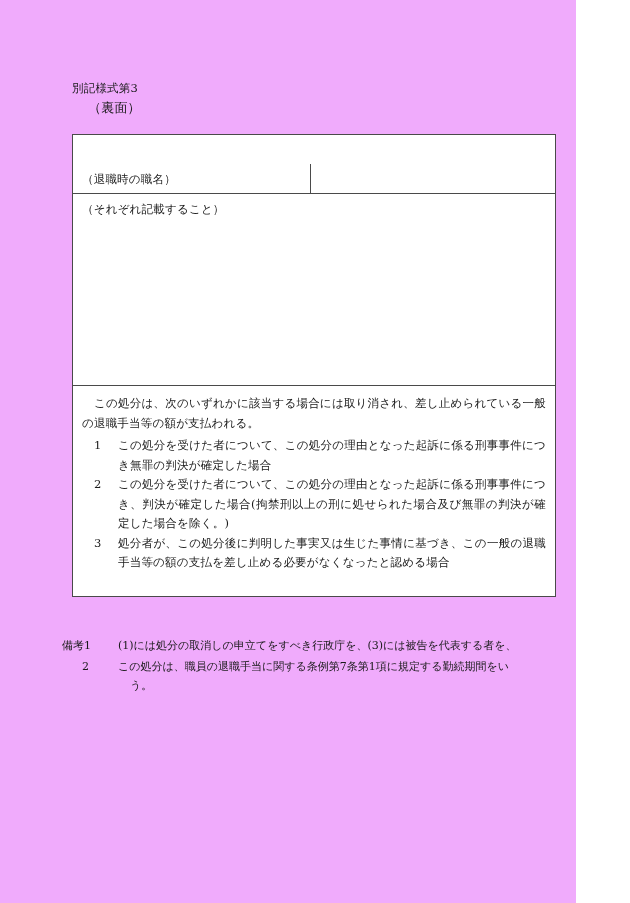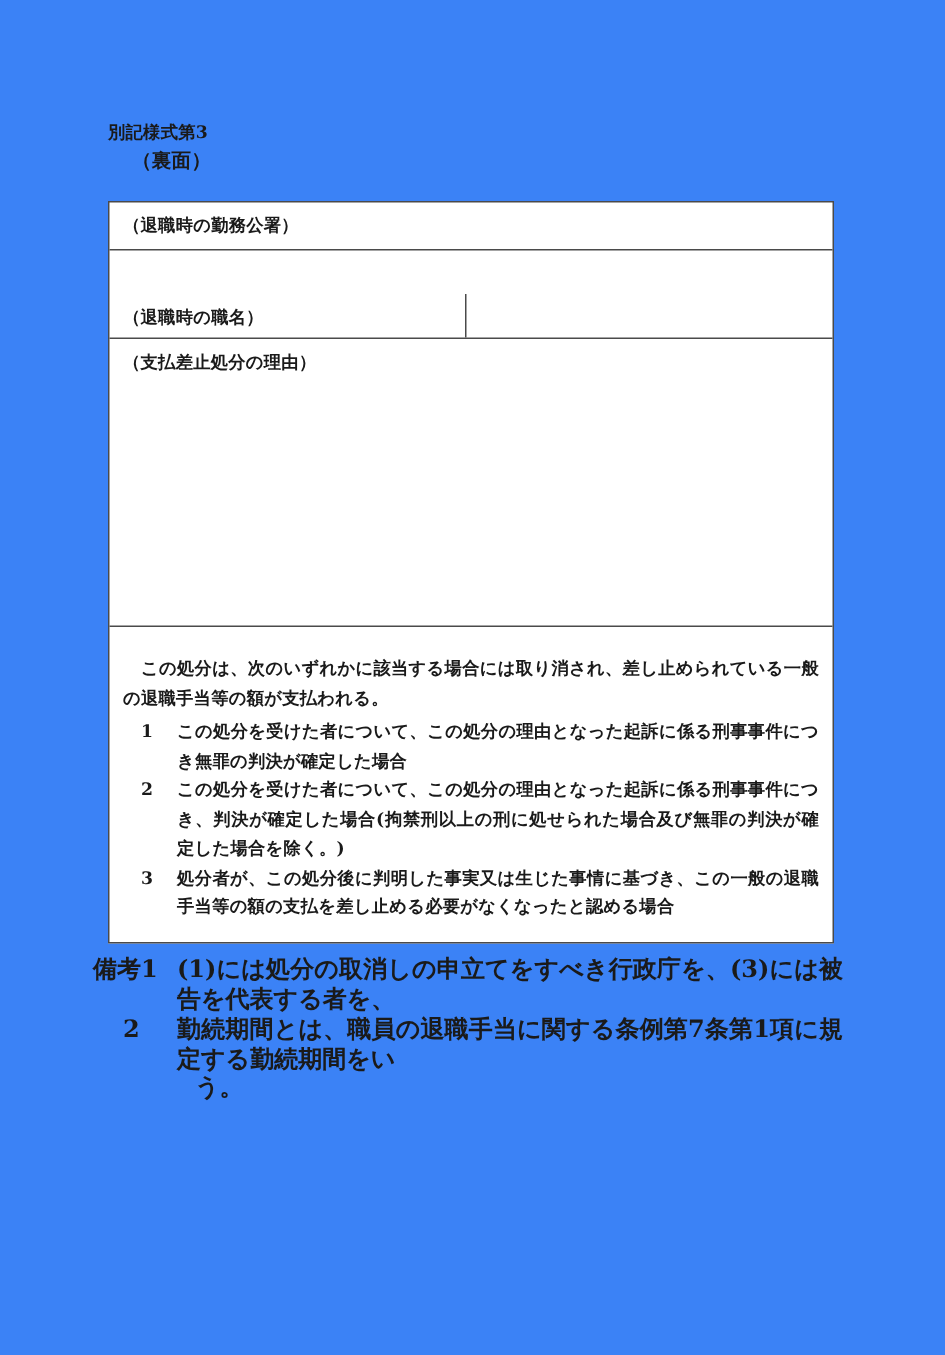--- a/index.html
+++ b/index.html
@@ -12,25 +12,24 @@
     width: 630px;
     height: 903px;
     position: relative;
     font-family: "DejaVu Serif", "Liberation Serif", serif;
     color: #1a1a1a;
     overflow: hidden;
   }
   .page {
     position: absolute;
     left: 0; top: 0;
-    width: 630px;
+    width: 576px;
     height: 903px;
-    background: #3b82f6;
-    box-sizing: border-box;
-    font-weight: bold;
+    background: #f0abfc;
+    box-sizing: border-box;
   }
 
   
   .doc-header {
     position: absolute;
     left: 72px;
     top: 78px;
     width: 300px;
   }
   .doc-header .form-no {
@@ -110,21 +109,21 @@
   .row-cancel { height: 210px; }
   .row-cancel .cell { width: 100%; }
 
   .cancel-title {
     font-size: 11.5px;
     line-height: 19px;
   }
   .cancel-lead {
     font-size: 11.5px;
     line-height: 19.5px;
-    margin-top: 12px;
+    margin-top: 2px;
     text-align: justify;
     text-justify: inter-ideograph;
   }
   .cancel-lead .indent { padding-left: 12px; }
 
   ol.cancel-list {
     list-style: none;
     margin: 3px 0 0 0;
     padding: 0;
   }
@@ -150,21 +149,21 @@
 
   
   .remarks {
     position: absolute;
     left: 62px;
     top: 636px;
     width: 500px;
   }
   .remark-item {
     display: flex;
-    font-size: 16px;
+    font-size: 11px;
     line-height: 19.5px;
     margin-bottom: 1px;
   }
   .remark-label {
     flex: 0 0 auto;
     white-space: nowrap;
   }
   .remark-label.lbl-first { width: 56px; }
   .remark-label.lbl-second { width: 56px; padding-left: 20px; box-sizing: border-box; }
   .remark-body {
@@ -182,33 +181,30 @@
 
 <div class="page">
 
   <div class="doc-header">
     <div class="form-no">別記様式第3</div>
     <div class="side-note">（裏面）</div>
   </div>
 
   <div class="form-table">
 
-    <div class="row row-office">
-      <div class="cell">（退職時の勤務公署）</div>
-    </div>
 
     <div class="row row-post">
       <div class="cell cell-post">
         <span>（退職時の職名）</span>
       </div>
     </div>
 
     <div class="row row-reason">
       <div class="cell">
-        <span>（支払差止処分の理由）</span>
+        <span>（それぞれ記載すること）</span>
       </div>
     </div>
 
     <div class="row row-cancel">
       <div class="cell">
         <div class="cancel-lead"><span class="indent">この処分は、次のいずれかに該当する場合には取り消され、差し止められている一般の退職手当等の額が支払われる。</span></div>
         <ol class="cancel-list">
           <li>
             <span class="num">1</span><span class="body">この処分を受けた者について、この処分の理由となった起訴に係る刑事事件につき無罪の判決が確定した場合</span>
           </li>
@@ -227,19 +223,19 @@
   <div class="remarks">
     <div class="remark-item">
       <div class="remark-label lbl-first">備考1</div>
       <div class="remark-body">
         <span>(1)には処分の取消しの申立てをすべき行政庁を、(3)には被告を代表する者を、</span>
       </div>
     </div>
     <div class="remark-item">
       <div class="remark-label lbl-second">2</div>
       <div class="remark-body">
-        <span>勤続期間とは、職員の退職手当に関する条例第7条第1項に規定する勤続期間をい</span>
+        <span>この処分は、職員の退職手当に関する条例第7条第1項に規定する勤続期間をい</span>
         <span class="cont">う。</span>
       </div>
     </div>
   </div>
 
 </div>
 
 </body></html>

